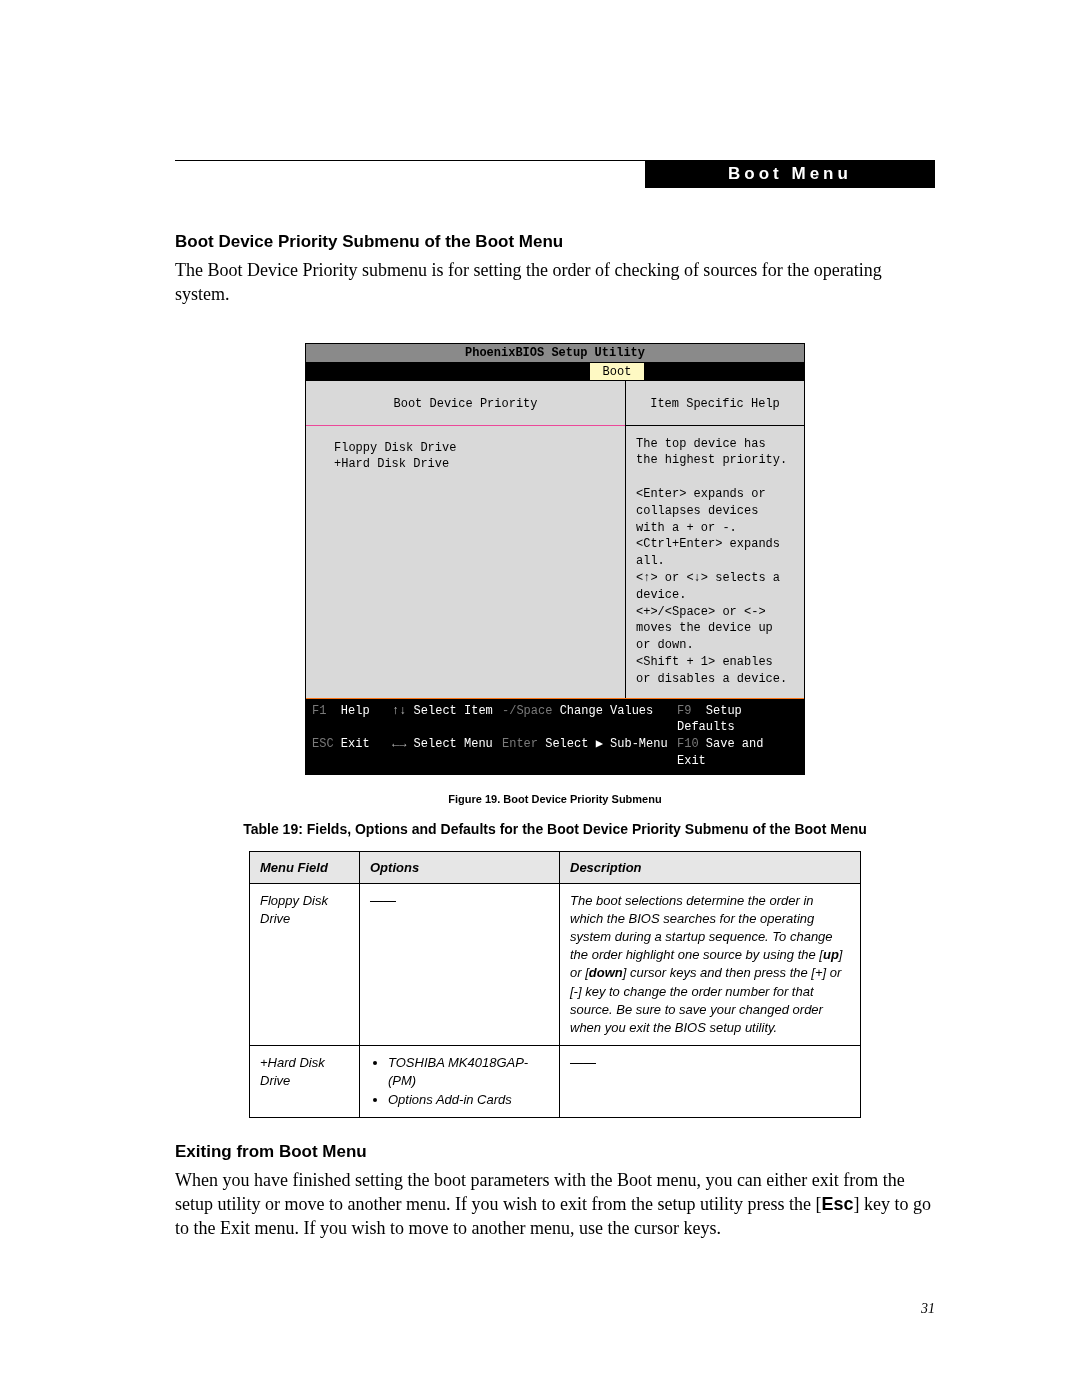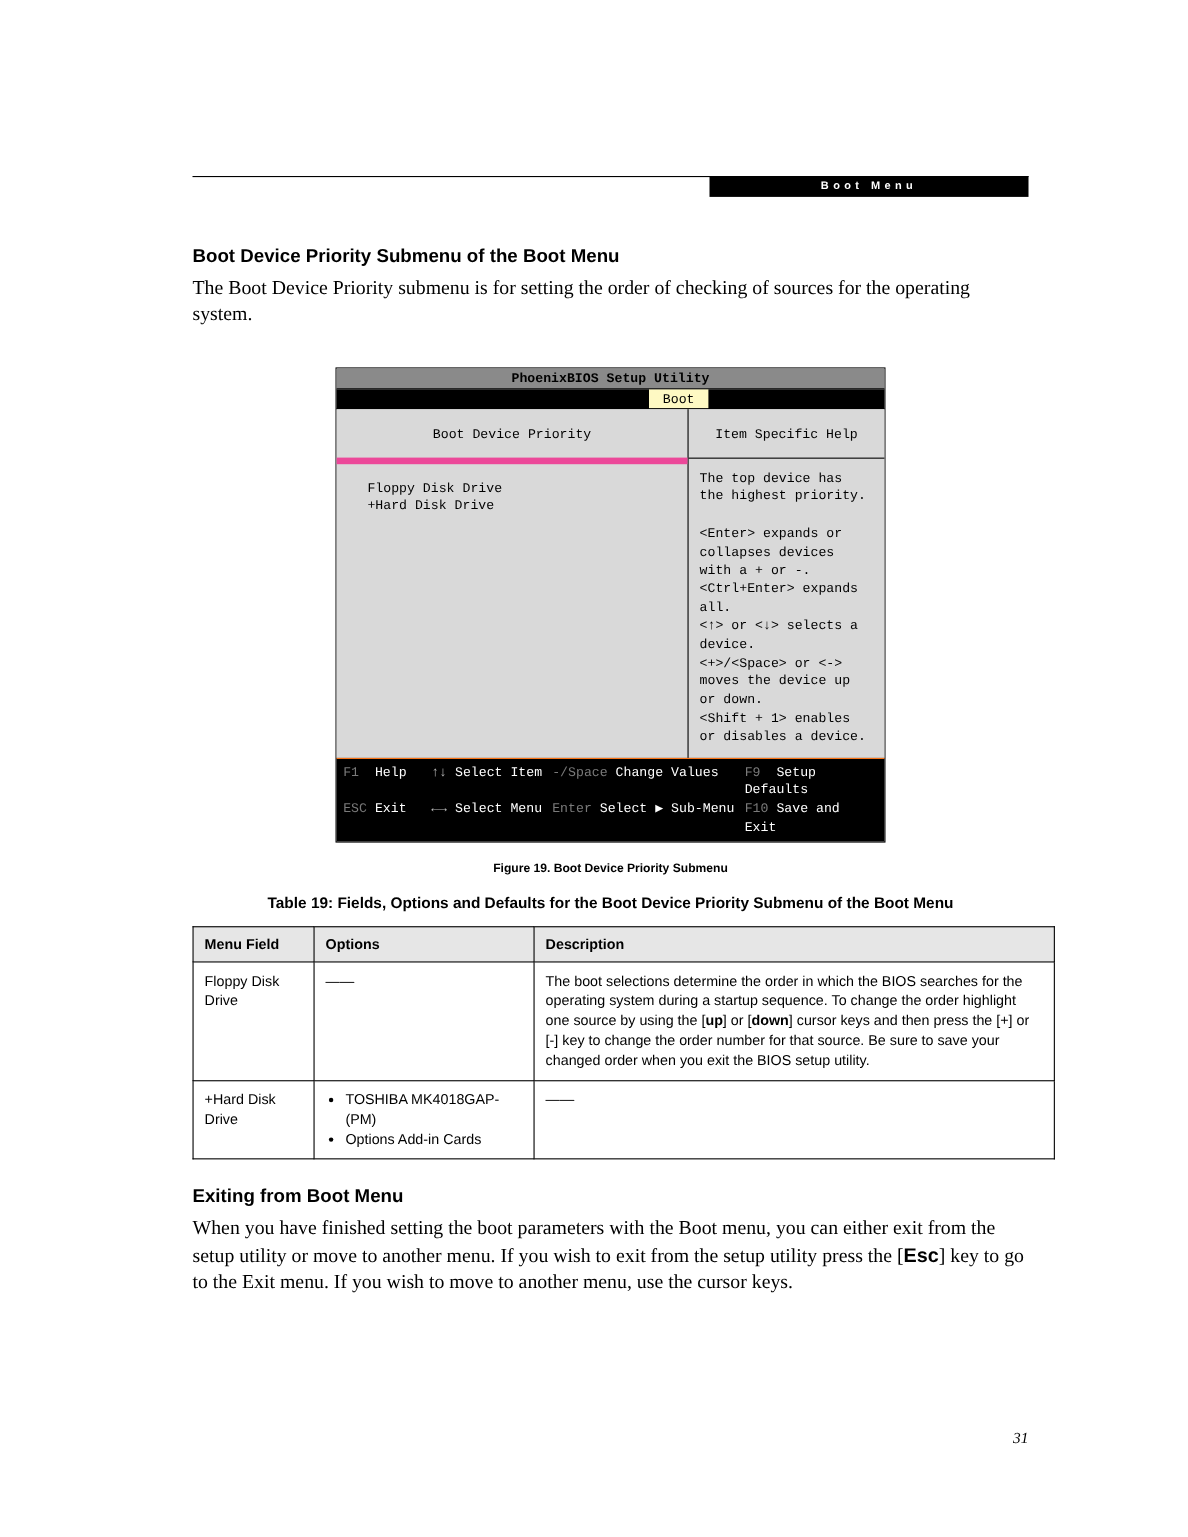--- a/index.html
+++ b/index.html
@@ -23,21 +23,21 @@
   }
   .header-bar {
     display: flex;
     justify-content: flex-end;
     margin-top: -1px;
   }
   .header-black {
     background: #000;
     color: #fff;
     font-family: Arial, Helvetica, sans-serif;
-    font-size: 10px;
+    font-size: 17px;
     font-weight: bold;
     letter-spacing: 4px;
     padding: 4px 24px 4px 24px;
     min-width: 290px;
     text-align: center;
   }
   h2.section {
     font-family: Arial, Helvetica, sans-serif;
     font-size: 17px;
     font-weight: bold;
@@ -86,21 +86,21 @@
     display: flex;
     background: #d9d9d9;
   }
   .bios-left {
     flex: 0 0 320px;
     border-right: 1px solid #000;
   }
   .bios-subhead {
     text-align: center;
     padding: 16px 0 14px 0;
-    border-bottom: 6px solid #ec4899;
+    border-bottom: 1px solid #ec4899;
   }
   .bios-devices {
     padding: 14px 0 14px 28px;
     min-height: 230px;
     line-height: 1.4;
   }
   .bios-right {
     flex: 1;
   }
   .bios-help-head {
@@ -135,25 +135,26 @@
     margin: 18px 0 16px 0;
   }
   .table-title {
     font-family: Arial, Helvetica, sans-serif;
     font-size: 14px;
     font-weight: bold;
     text-align: center;
     margin: 0 0 14px 0;
   }
   table.fields {
-    width: 784px;
+    width: 612px;
     margin: 0 auto;
     border-collapse: collapse;
     font-family: Arial, Helvetica, sans-serif;
     font-size: 13px;
+    font-style: italic;
   }
   table.fields th {
     background: #e6e6e6;
     text-align: left;
     font-weight: bold;
     border: 1px solid #000;
     padding: 8px 10px;
   }
   table.fields td {
     border: 1px solid #000;

